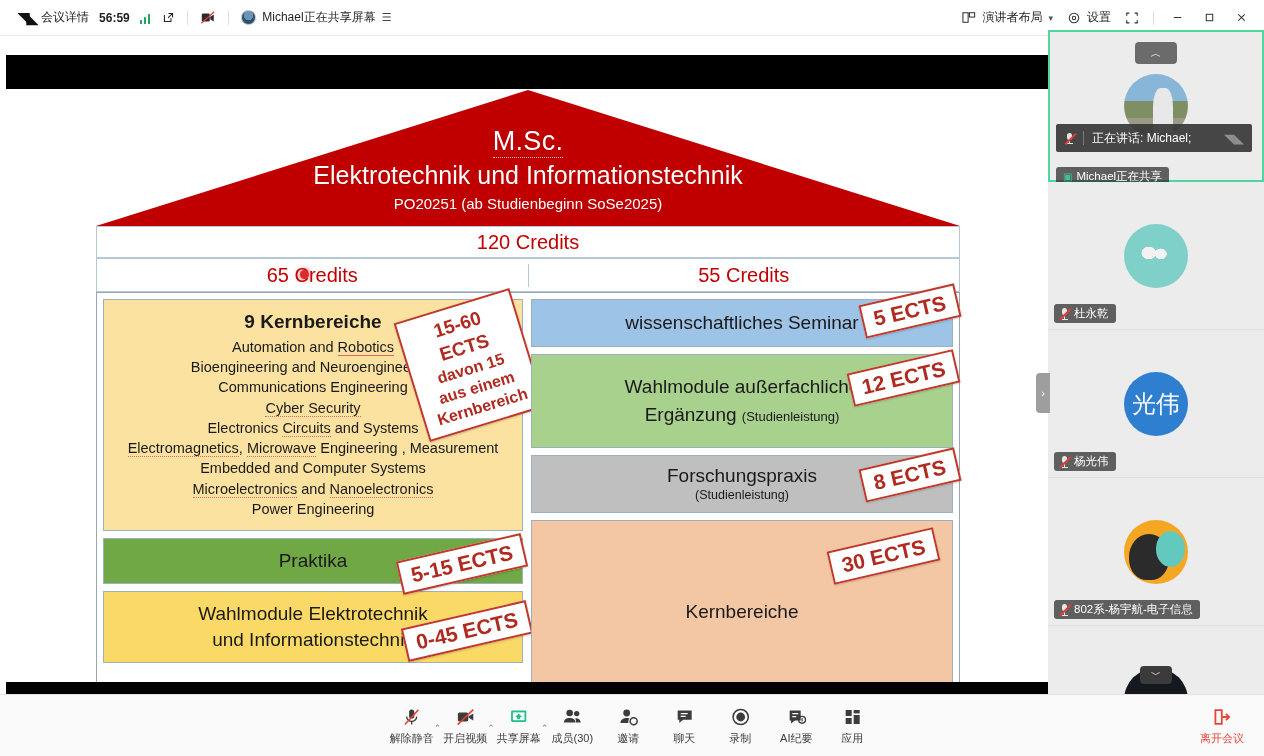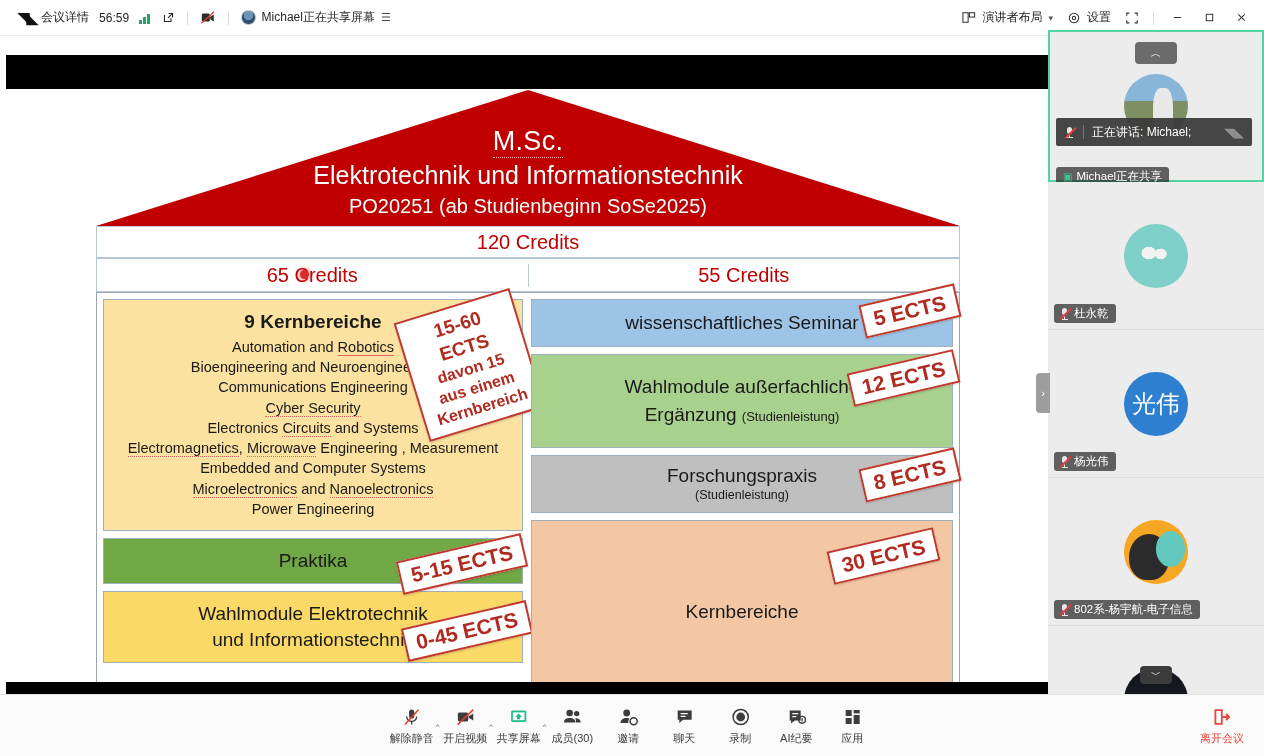--- a/index.html
+++ b/index.html
@@ -16,21 +16,21 @@
   .titlebar{
     position:absolute; left:0; top:0; width:1264px; height:36px;
     background:#ffffff; display:flex; align-items:center;
     border-bottom:1px solid #ececec;
   }
   .tb-left{ display:flex; align-items:center; gap:0px; padding-left:12px; }
   .tb-item{ display:flex; align-items:center; gap:6px; height:26px; padding:0 6px;
             border-radius:4px; font-size:12px; color:#1f1f1f; white-space:nowrap;}
   .tb-sep{ width:1px; height:14px; background:#dcdcdc; margin:0 6px; }
   .logo-glyph{ font-size:15px; color:#111; letter-spacing:-3px; font-weight:700;}
-  .timer{ font-size:12px; color:#1f1f1f; margin:0 4px; }
+  .timer{ font-size:12px; color:#1f1f1f; margin:0 4px;font-weight:bold; }
   .signal{ display:inline-flex; align-items:flex-end; gap:1.5px; height:12px; }
   .signal i{ width:2.5px; background:#21a366; display:block; border-radius:.5px;}
   .signal i:nth-child(1){height:4px}
   .signal i:nth-child(2){height:7px}
   .signal i:nth-child(3){height:10px}
   .share-av{ width:15px;height:15px;border-radius:50%;
      background:radial-gradient(circle at 50% 35%, #6b93b8 0 45%, #2f4f6e 46% 100%);
      border:1px solid #bbb; }
   .tb-right{ margin-left:auto; display:flex; align-items:center; padding-right:8px; gap:2px;}
   .win-btn{ width:30px;height:26px; display:flex;align-items:center;justify-content:center;
@@ -43,21 +43,21 @@
 
   
   .slide{ position:absolute; left:96px; top:54px; width:864px; height:620px; }
   .roof{ position:absolute; left:0; top:0; width:864px; height:140px; }
   .roof svg{ display:block; }
   .roof-text{ position:absolute; left:0; top:36px; width:864px; text-align:center;
      color:#fff; text-shadow:0 0 1px rgba(0,0,0,.25);}
   .roof-msc{ font-size:27px; font-weight:400; letter-spacing:.3px;
      border-bottom:1px dotted rgba(255,255,255,.75); display:inline-block; line-height:1.15;}
   .roof-title{ font-size:25px; font-weight:400; line-height:1.25; margin-top:2px;}
-  .roof-po{ font-size:20px; font-weight:400; margin-top:4px;}
+  .roof-po{ font-size:15px; font-weight:400; margin-top:4px;}
 
   .band{ width:864px; background:#fff; border:1px solid #b6c8d6;
          display:flex; align-items:center; justify-content:center;
          color:#c00000; font-size:20px; }
   .band120{ height:32px; position:absolute; left:0; top:136px; }
   .band65{ position:absolute; left:0; top:168px; height:34px; display:flex; padding:0; }
   .band65 .half{ flex:1; display:flex; align-items:center; justify-content:center;
      color:#c00000; font-size:20px; position:relative;}
   .band65 .half.left{ border-right:1px solid #b6c8d6;}
 
@@ -147,21 +147,21 @@
      gap:4px; background:rgba(40,40,40,.72); color:#fff; font-size:11.5px;
      padding:2px 7px 2px 5px; border-radius:3px; max-width:204px; white-space:nowrap;}
   .mic-mute{ position:relative; width:11px; height:13px; display:inline-block; }
   .mic-mute .body{ position:absolute; left:3px; top:1px; width:5px; height:7px;
      background:#e6e6e6; border-radius:2.5px;}
   .mic-mute .stand{ position:absolute; left:5px; top:8px; width:1px; height:4px; background:#e6e6e6;}
   .mic-mute .base{ position:absolute; left:2.5px; top:11.5px; width:6px; height:1px; background:#e6e6e6;}
   .mic-mute .slash{ position:absolute; left:-1px; top:6px; width:15px; height:1.6px;
      background:#e23c3c; transform:rotate(-45deg); transform-origin:center;}
 
-  .speaking-bar{ position:absolute; left:6px; top:86px; width:196px; height:28px;
+  .speaking-bar{ position:absolute; left:6px; top:92px; width:196px; height:28px;
      background:rgba(55,55,55,.92); color:#fff; display:flex; align-items:center;
      gap:8px; padding:0 8px; font-size:12px; border-radius:2px;}
   .speaking-bar .divider{ width:1px; height:14px; background:#777;}
   .tile-chevron{ position:absolute; left:50%; top:10px; transform:translateX(-50%);
      width:42px; height:22px; background:#6b6b6b; border-radius:4px; color:#fff;
      display:flex; align-items:center; justify-content:center; font-size:11px;}
   .sharelabel{ position:absolute; left:6px; bottom:-6px; display:flex; align-items:center;
      gap:4px; background:rgba(40,40,40,.72); color:#fff; font-size:11.5px;
      padding:2px 7px; border-radius:3px; white-space:nowrap;}
 

